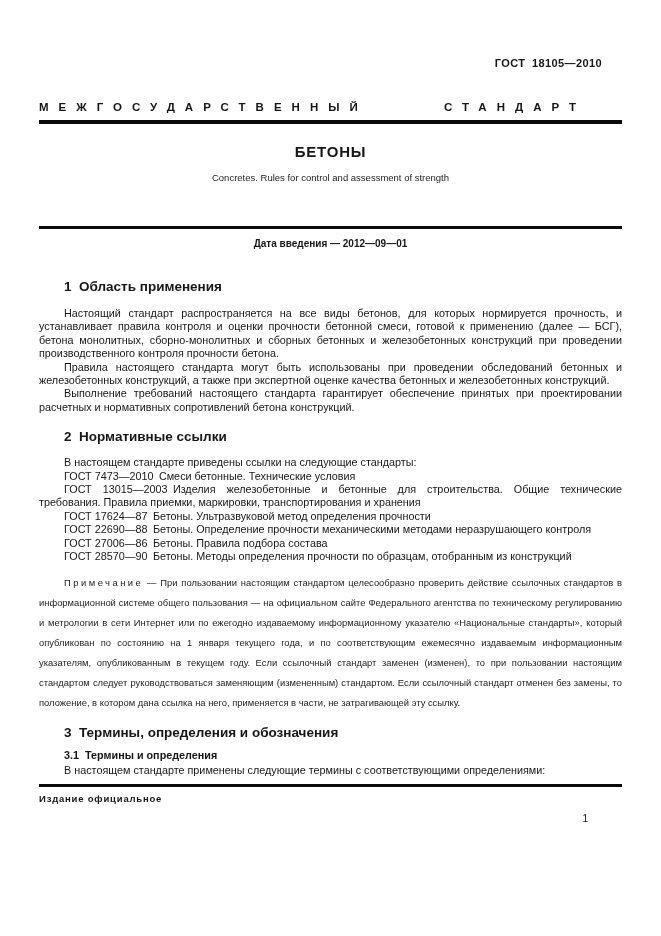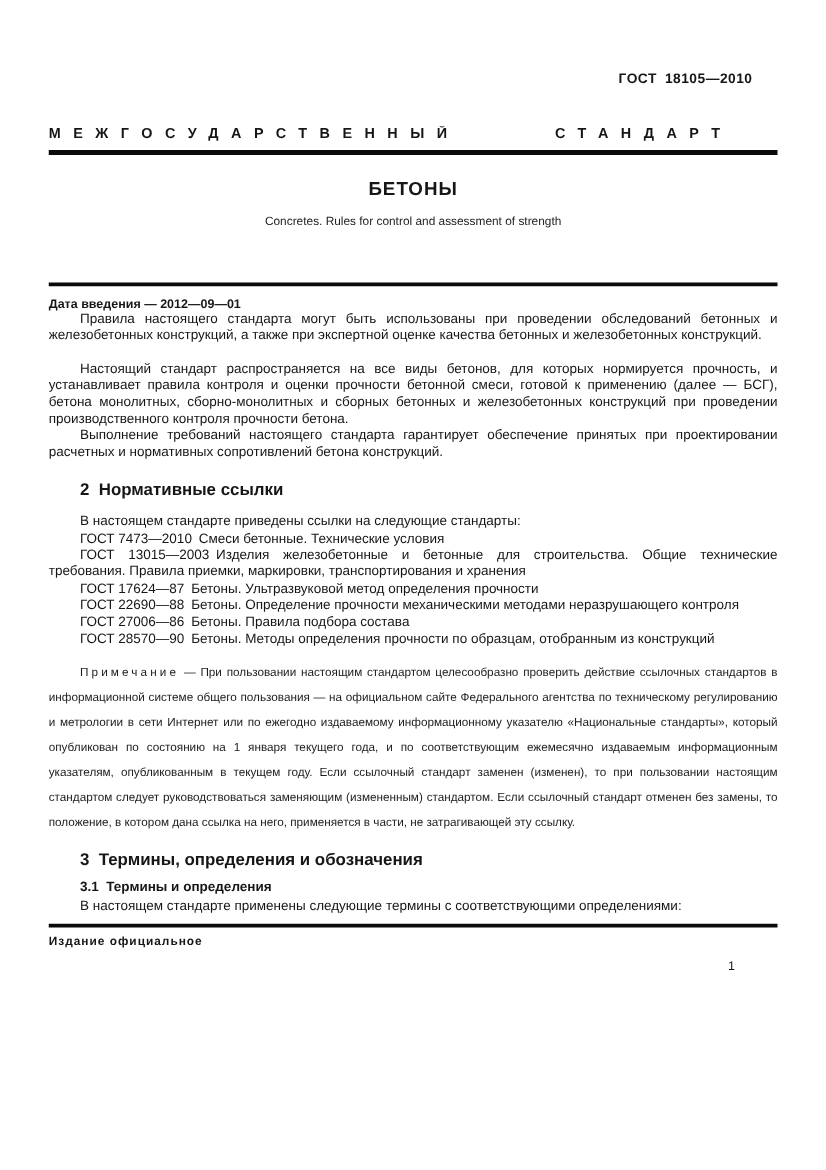--- a/index.html
+++ b/index.html
@@ -59,21 +59,21 @@
     font-weight: bold;
   }
   .title-en {
     margin-top: 12px;
     text-align: center;
     font-size: 9.5px;
     color: #232323;
   }
   .effective-date {
     margin-top: 9px;
-    text-align: left;
+    text-align: center;
     font-size: 10px;
     font-weight: bold;
   }
   .section-heading {
     font-size: 13.5px;
     font-weight: bold;
     padding-left: 25px;
     white-space: pre-wrap;
   }
   .heading-s1 { margin-top: 30px; }
@@ -131,23 +131,24 @@
 
   <div class="title-main">БЕТОНЫ</div>
 
 
   <div class="title-en">Concretes. Rules for control and assessment of strength</div>
 
   <div class="rule rule-date"></div>
 
   <div class="effective-date">Дата введения — 2012—09—01</div>
 
+  <div class="section-heading heading-s1">1  Область применения</div>
 
+  <p class="para para-first">Настоящий стандарт распространяется на все виды бетонов, для которых нормируется прочность, и устанавливает правила контроля и оценки прочности бетонной смеси, готовой к применению (далее — БСГ), бетона монолитных, сборно-монолитных и сборных бетонных и железобетонных конструкций при проведении производственного контроля прочности бетона.</p>
   <p class="para">Правила настоящего стандарта могут быть использованы при проведении обследований бетонных и железобетонных конструкций, а также при экспертной оценке качества бетонных и железобетонных конструкций.</p>
-  <p class="para para-first">Настоящий стандарт распространяется на все виды бетонов, для которых нормируется прочность, и устанавливает правила контроля и оценки прочности бетонной смеси, готовой к применению (далее — БСГ), бетона монолитных, сборно-монолитных и сборных бетонных и железобетонных конструкций при проведении производственного контроля прочности бетона.</p>
   <p class="para">Выполнение требований настоящего стандарта гарантирует обеспечение принятых при проектировании расчетных и нормативных сопротивлений бетона конструкций.</p>
 
   <div class="section-heading heading-s2">2  Нормативные ссылки</div>
 
   <div class="refs">
     <p class="para">В настоящем стандарте приведены ссылки на следующие стандарты:</p>
     <p class="para">ГОСТ 7473—2010 Смеси бетонные. Технические условия</p>
     <p class="para">ГОСТ 13015—2003 Изделия железобетонные и бетонные для строительства. Общие технические требования. Правила приемки, маркировки, транспортирования и хранения</p>
     <p class="para">ГОСТ 17624—87 Бетоны. Ультразвуковой метод определения прочности</p>
     <p class="para">ГОСТ 22690—88 Бетоны. Определение прочности механическими методами неразрушающего контроля</p>

